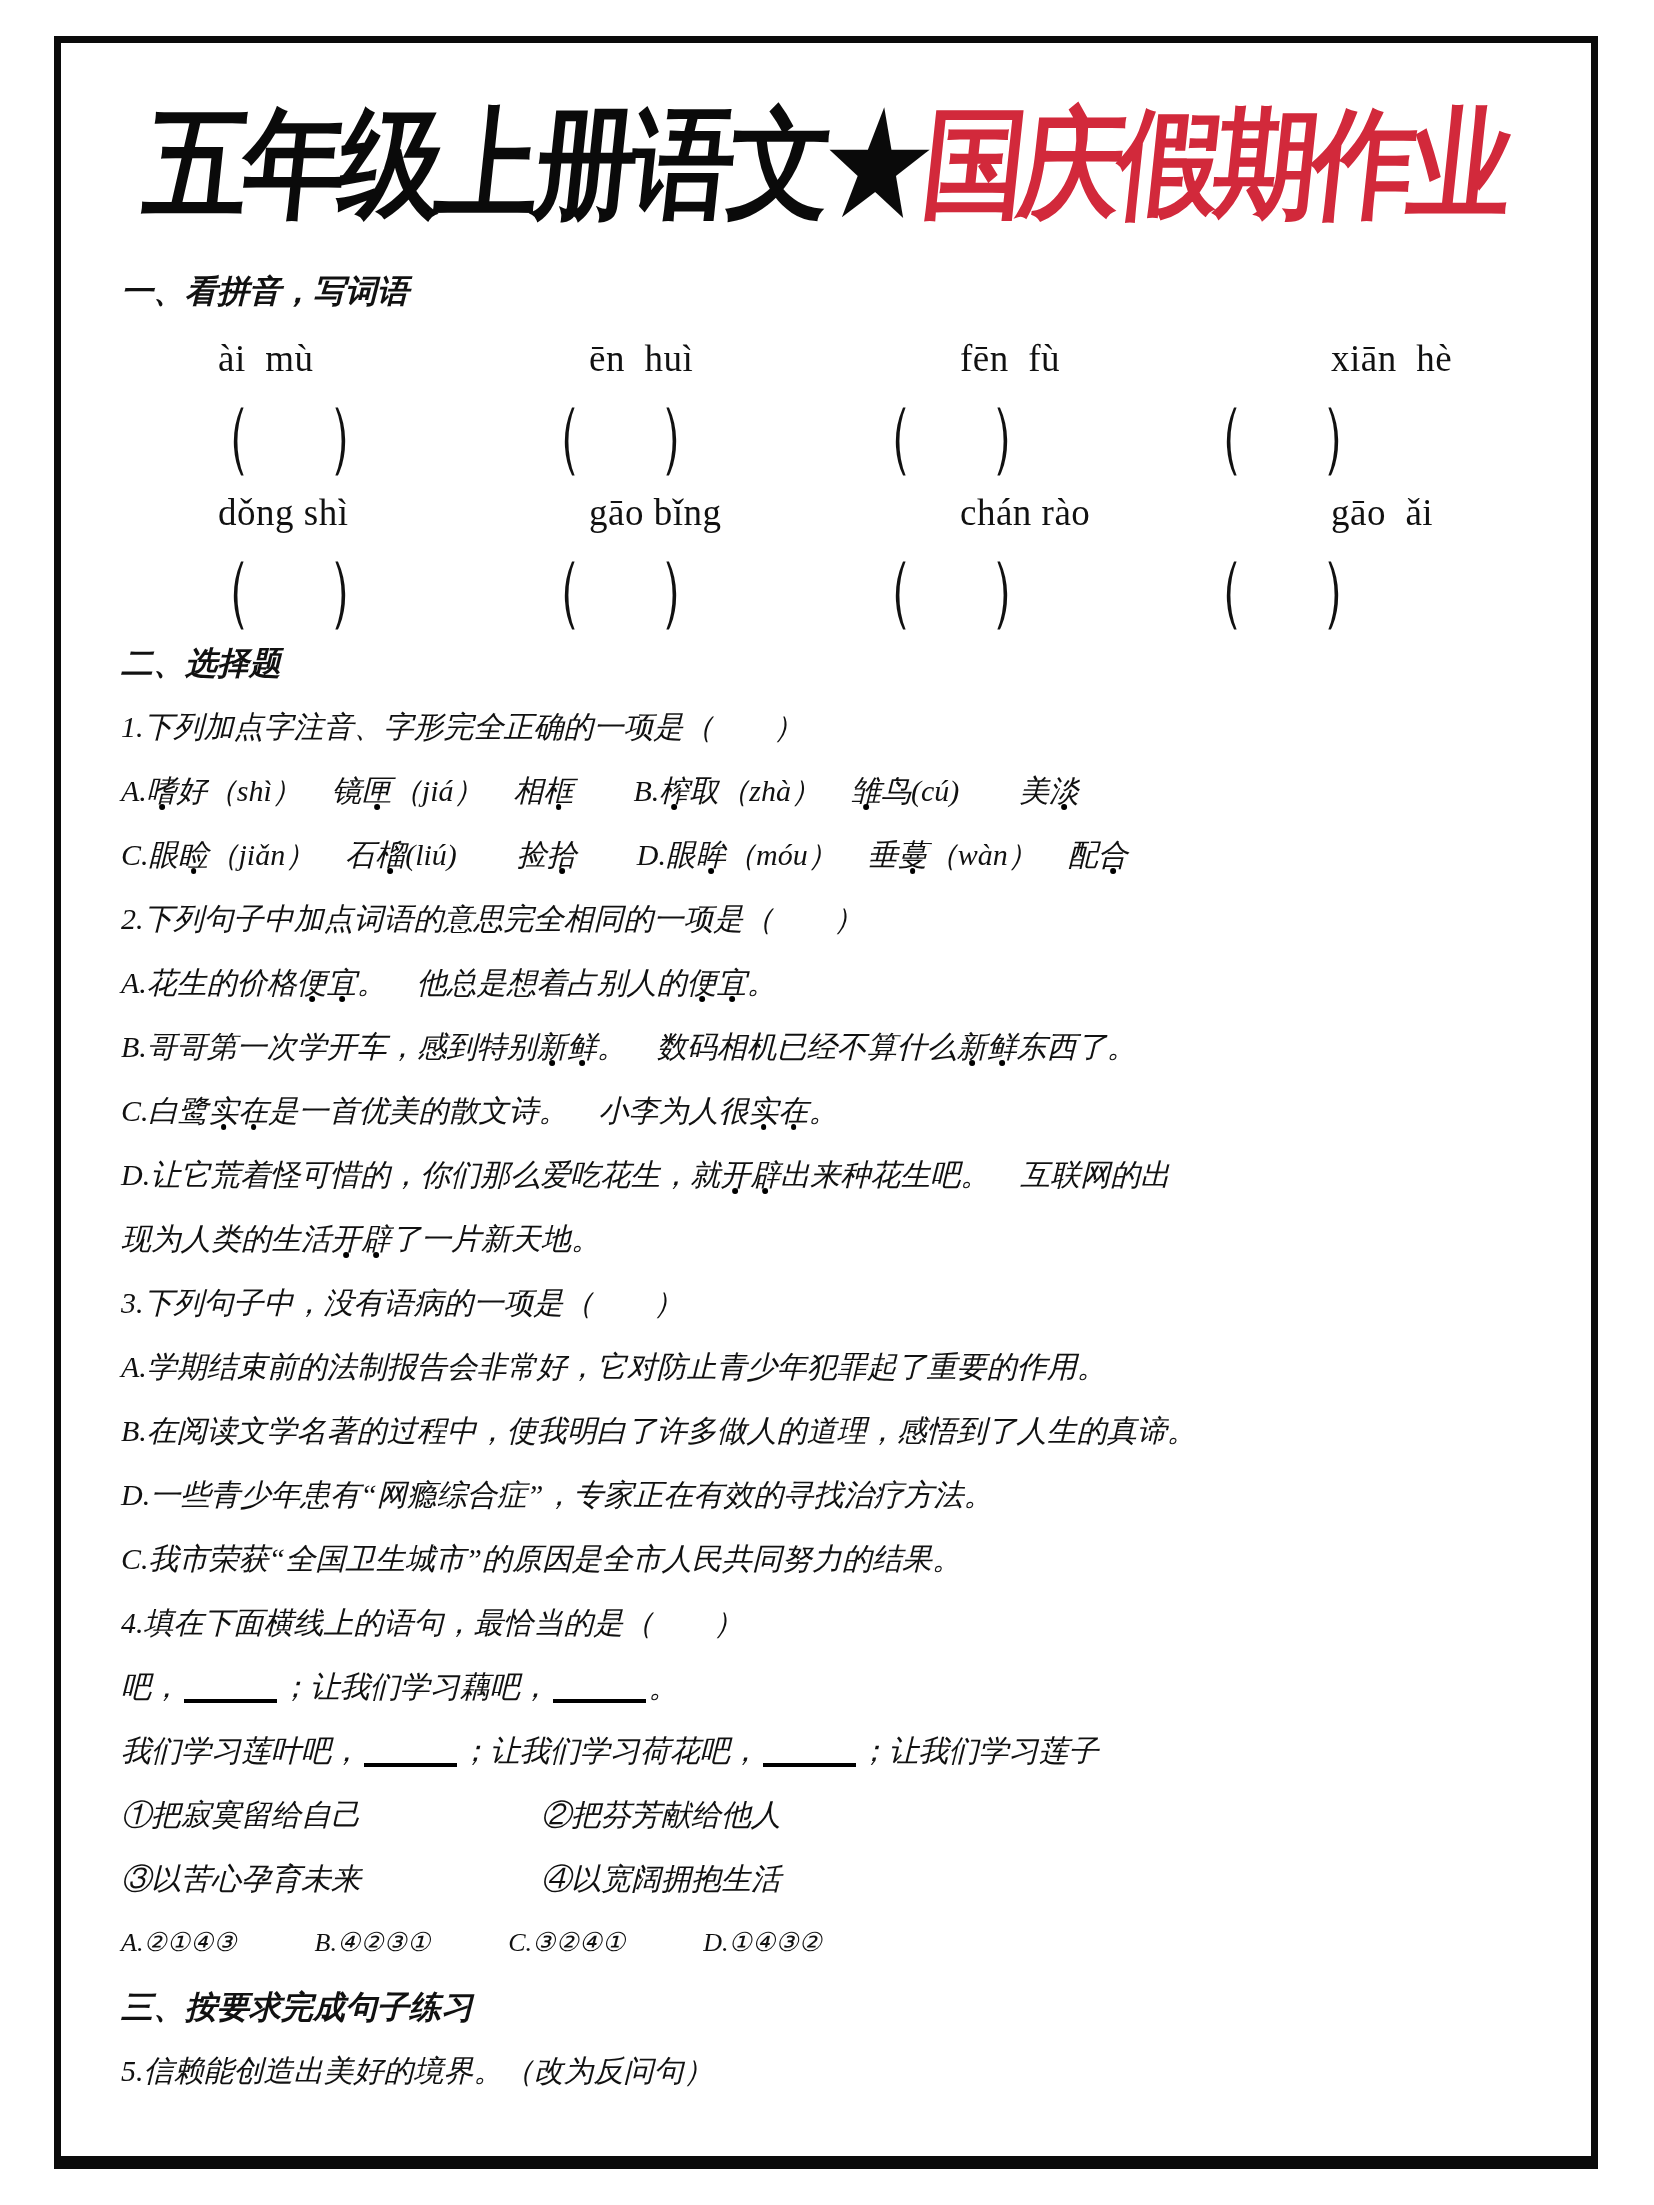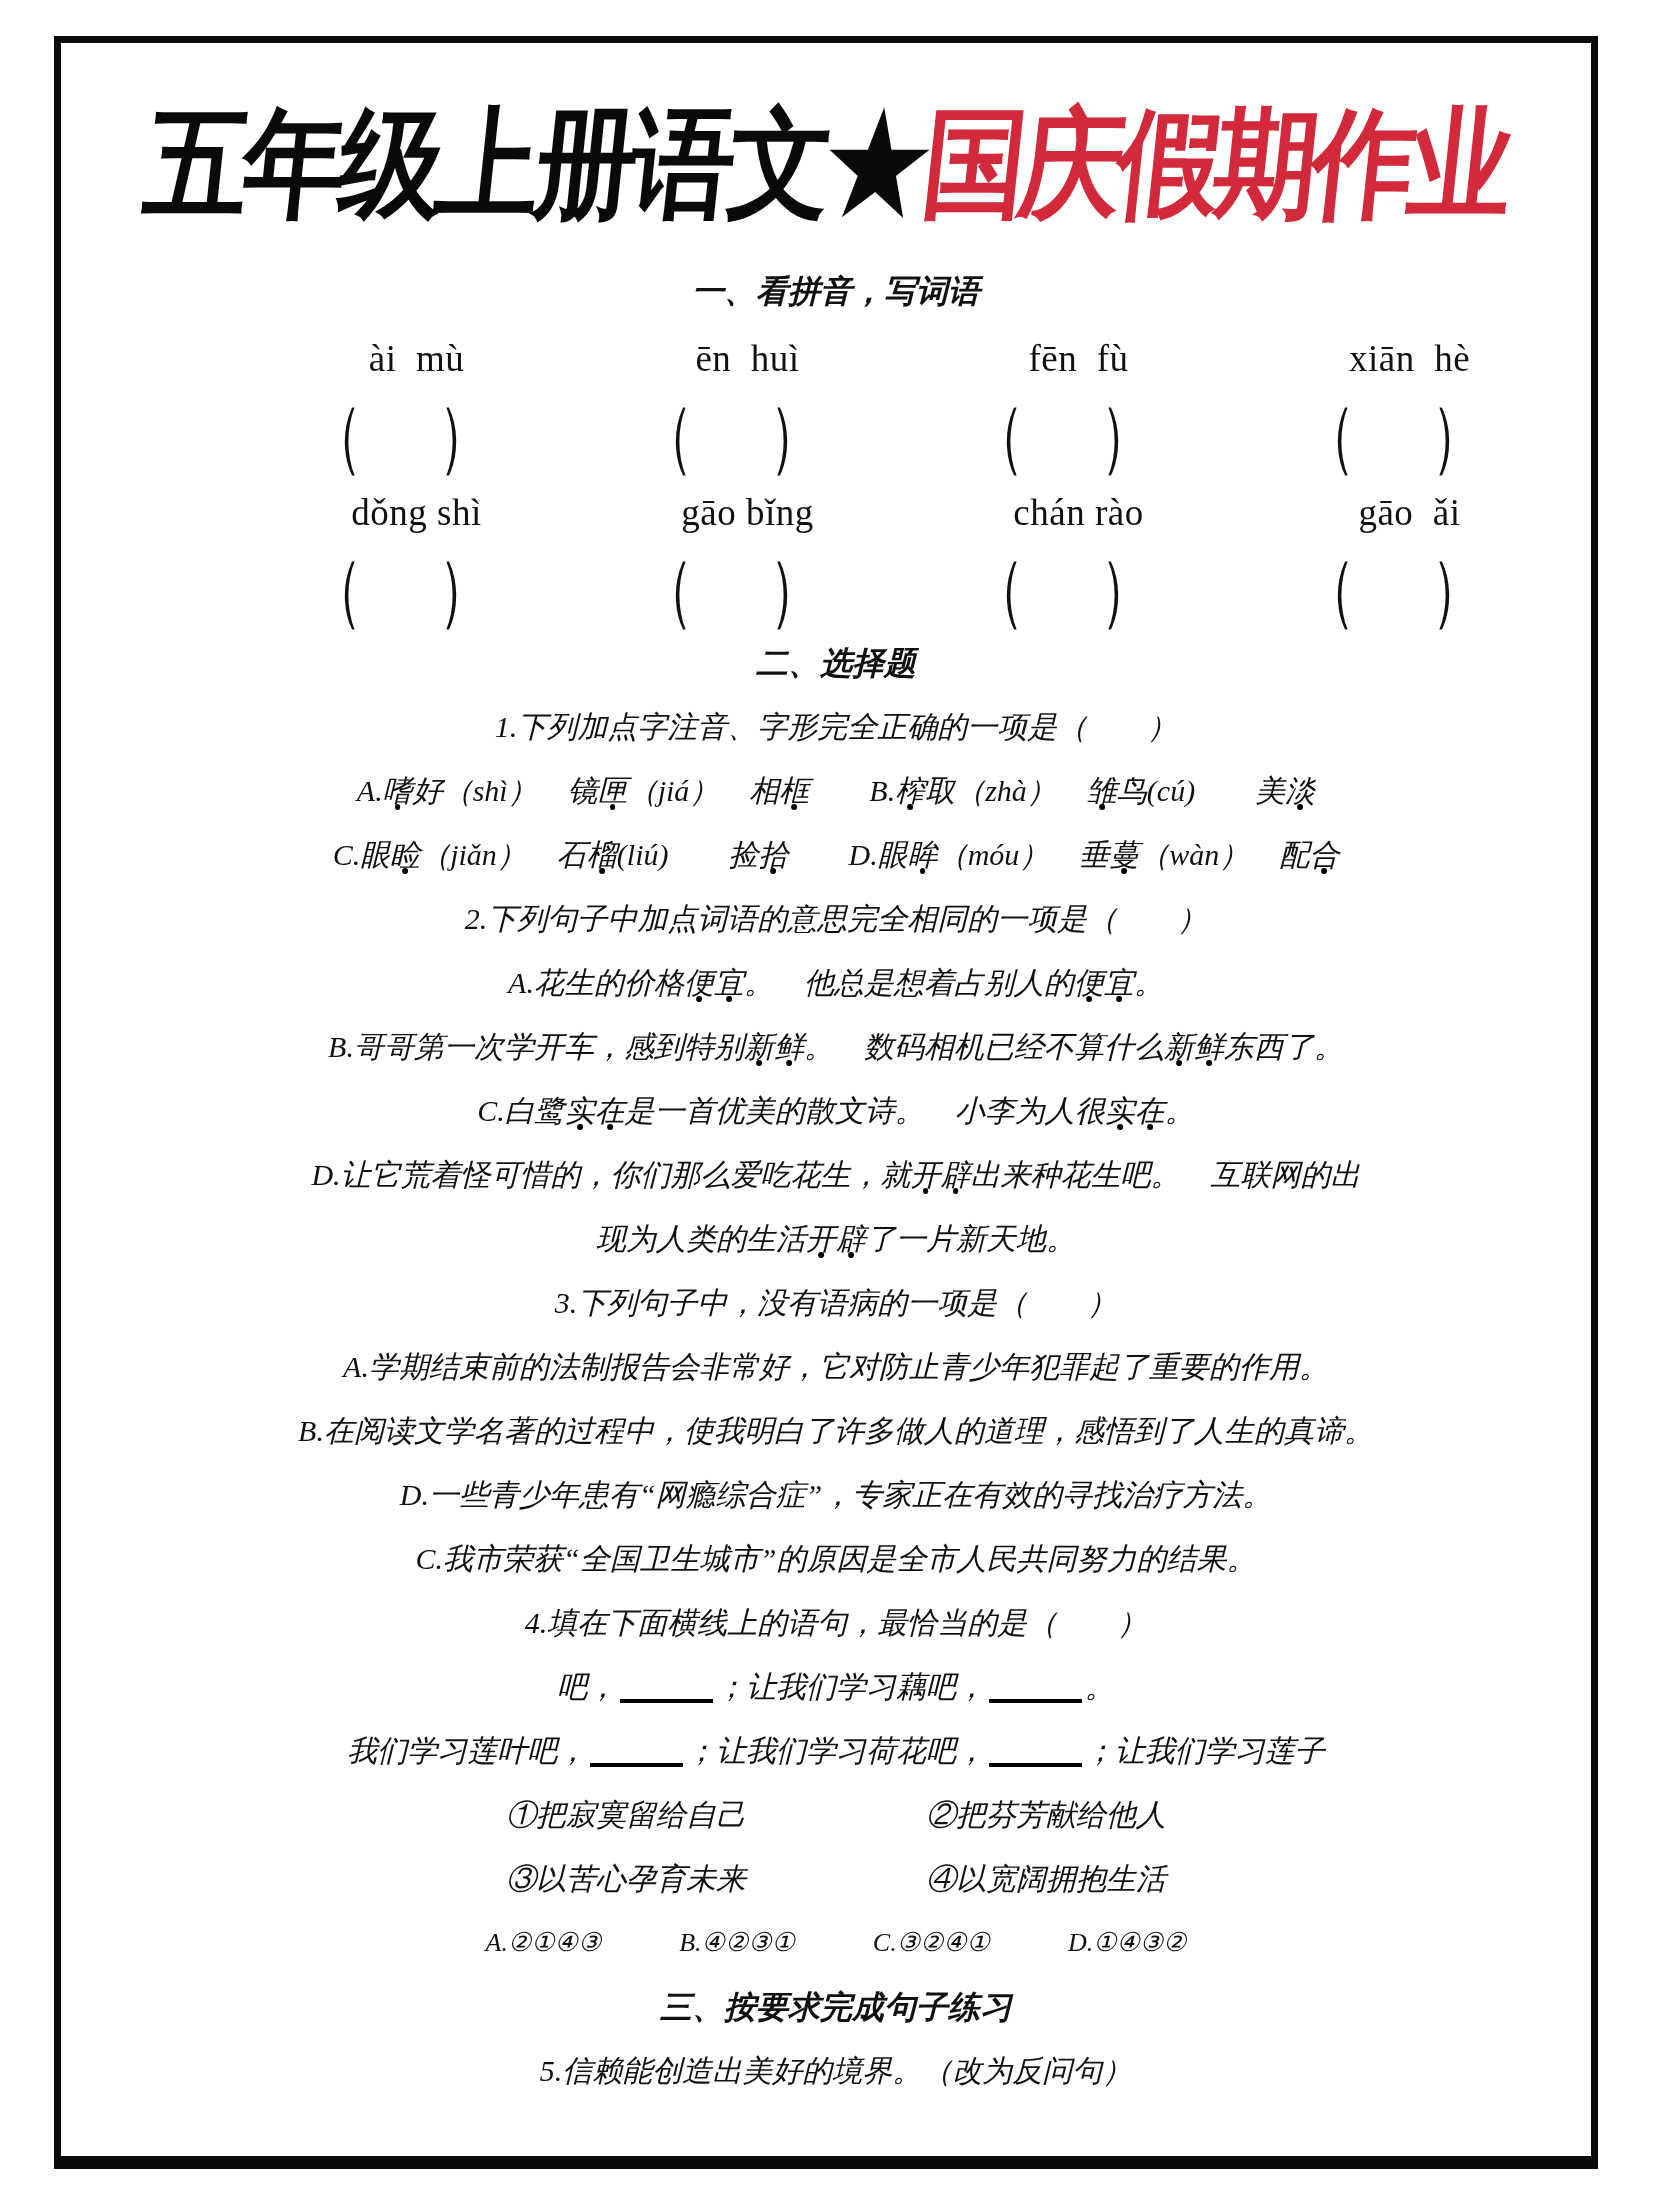--- a/index.html
+++ b/index.html
@@ -15,40 +15,40 @@
     box-sizing:border-box;background:#fff;overflow:hidden;
   }
   .title{
     margin:52px 0 0;text-align:center;white-space:nowrap;
     font-weight:700;font-size:103px;line-height:1.35;
     letter-spacing:-5.8px;
   }
   .title .inner{display:inline-block;transform:scaleY(1.16) skewX(-7deg);}
   .t-black{color:#0a0a0a;}
   #content{
-    margin-top:25px;padding:0 73px 0 93px;
-    font-size:30px;font-style:italic;text-align:center;
+    margin-top:25px;padding:0 73px 0 60px;
+    font-size:30px;font-style:italic;
   }
   .line{min-height:64px;line-height:64px;white-space:nowrap;}
   .header{font-weight:700;font-size:32px;}
   .indent{text-indent:73px;}
   .opts{font-size:26px;}
   .dot{position:relative;}
   .dot::after{
     content:"";position:absolute;left:50%;bottom:-2.9px;
     width:5.8px;height:5.8px;border-radius:50%;background:#000;
     transform:translateX(-50%);
   }
   .blank{
     display:inline-block;width:93px;height:0;
     border-bottom:4.4px solid #000;vertical-align:-5.8px;margin:0 2.9px;
   }
   .pinyin-row{
     display:flex;padding-left:97px;height:71px;align-items:center;
-    font-size:37px;font-style:normal;letter-spacing:0.5px;white-space:pre;
+    font-size:37px;font-style:normal;letter-spacing:0.5px;white-space:pre;gap:40px;
   }
   .pinyin-row .cell{width:331px;flex:none;}
   .paren-row{display:flex;padding-left:81px;height:83px;align-items:center;}
   .paren-row .cell{width:331px;flex:none;white-space:nowrap;}
   .paren-row .p{
     display:inline-block;font-size:49px;font-weight:400;font-style:normal;
     transform:scaleY(1.62);transform-origin:center;
   }
   .paren-row .sp{display:inline-block;width:77px;}
 </style>

